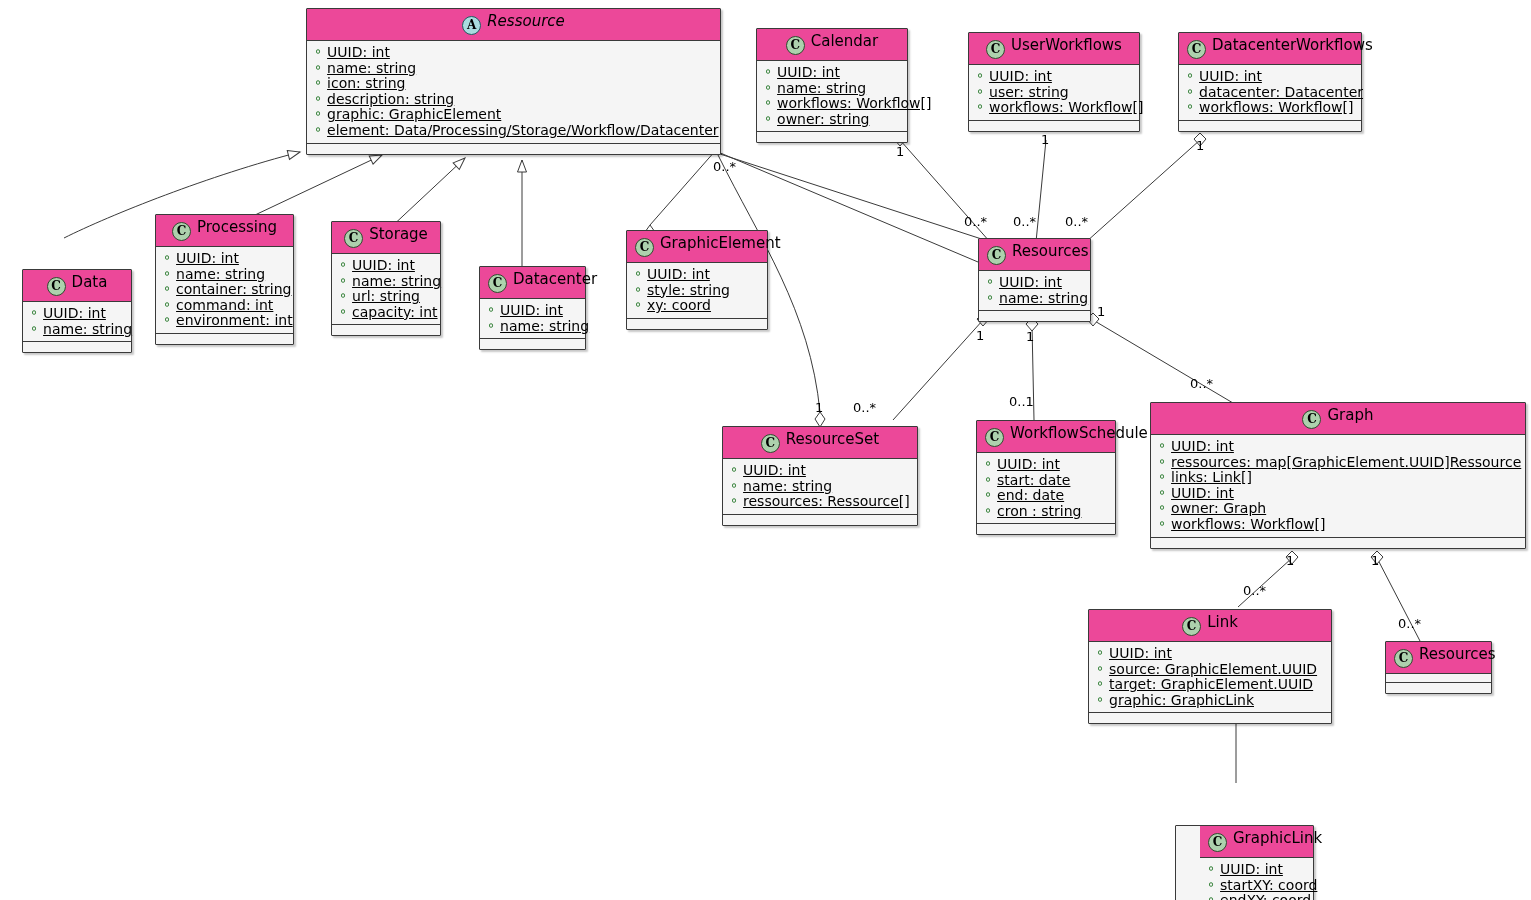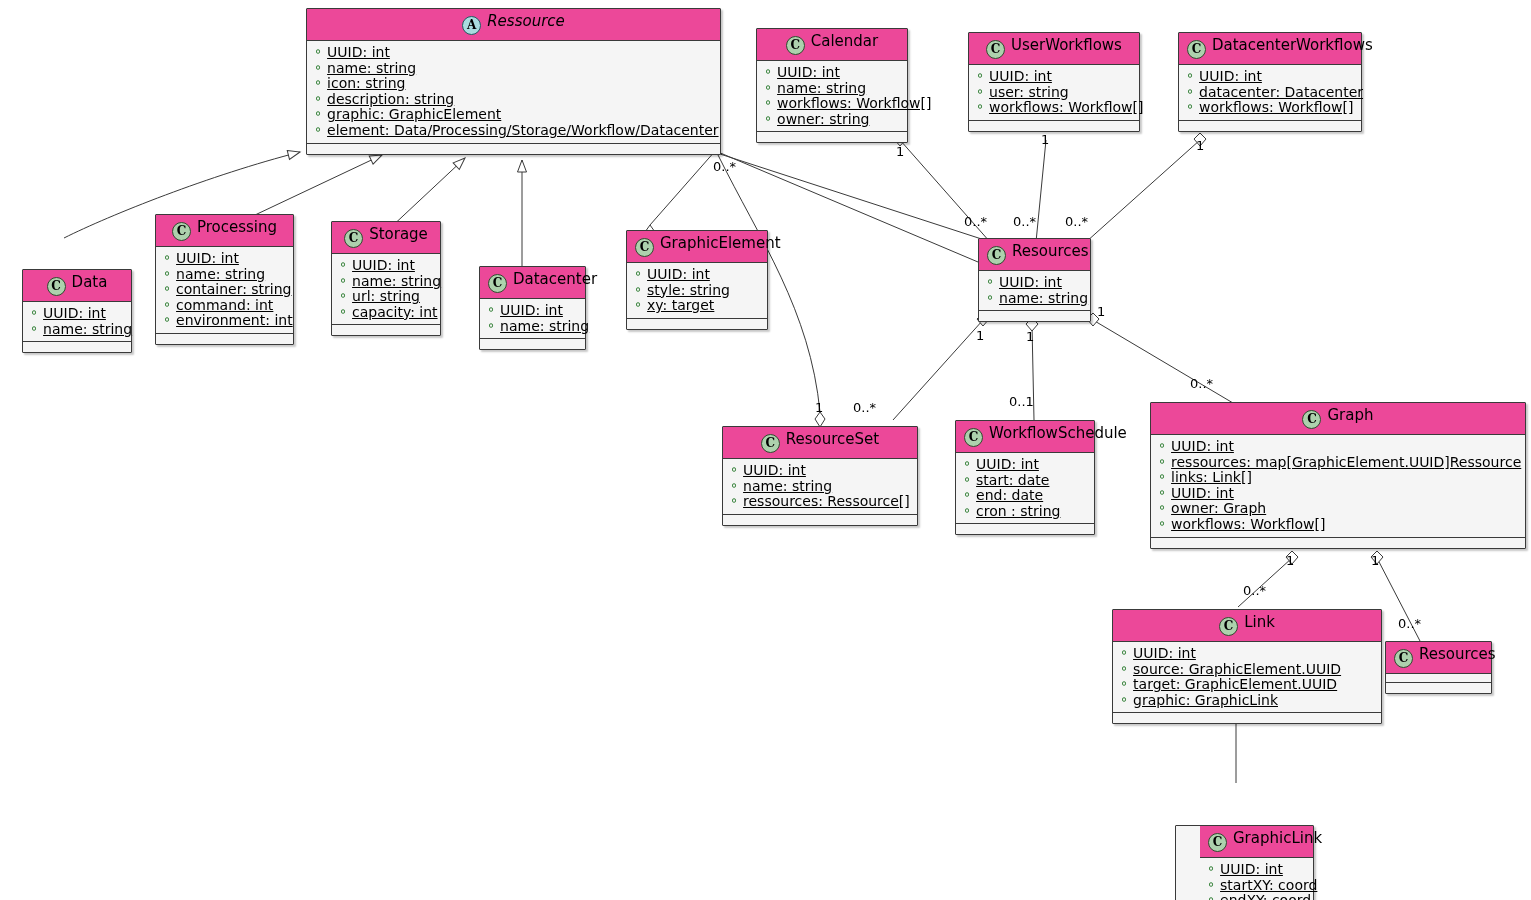--- a/index.html
+++ b/index.html
@@ -248,21 +248,21 @@
     <div class="uml-methods"></div>
   </div>
 
   <div class="uml-class" style="left:626px; top:230px; width:142px;">
     <div class="uml-header">
       <span class="stereo">C</span><span class="cls-title">GraphicElement</span>
     </div>
     <div class="uml-attrs">
       <div class="attr"><span class="vis">⚬</span><span>UUID: int</span></div>
       <div class="attr"><span class="vis">⚬</span><span>style: string</span></div>
-      <div class="attr"><span class="vis">⚬</span><span>xy: target</span></div>
+      <div class="attr"><span class="vis">⚬</span><span>xy: coord</span></div>
     </div>
     <div class="uml-methods"></div>
   </div>
 
   <div class="uml-class" style="left:756px; top:28px; width:152px;">
     <div class="uml-header">
       <span class="stereo">C</span><span class="cls-title">Calendar</span>
     </div>
     <div class="uml-attrs">
       <div class="attr"><span class="vis">⚬</span><span>UUID: int</span></div>
@@ -313,21 +313,21 @@
       <span class="stereo">C</span><span class="cls-title">ResourceSet</span>
     </div>
     <div class="uml-attrs">
       <div class="attr"><span class="vis">⚬</span><span>UUID: int</span></div>
       <div class="attr"><span class="vis">⚬</span><span>name: string</span></div>
       <div class="attr"><span class="vis">⚬</span><span>ressources: Ressource[]</span></div>
     </div>
     <div class="uml-methods"></div>
   </div>
 
-  <div class="uml-class" style="left:955px; top:420px; width:140px;">
+  <div class="uml-class" style="left:976px; top:420px; width:140px;">
     <div class="uml-header">
       <span class="stereo">C</span><span class="cls-title">WorkflowSchedule</span>
     </div>
     <div class="uml-attrs">
       <div class="attr"><span class="vis">⚬</span><span>UUID: int</span></div>
       <div class="attr"><span class="vis">⚬</span><span>start: date</span></div>
       <div class="attr"><span class="vis">⚬</span><span>end: date</span></div>
       <div class="attr"><span class="vis">⚬</span><span>cron : string</span></div>
     </div>
     <div class="uml-methods"></div>
@@ -341,21 +341,21 @@
       <div class="attr"><span class="vis">⚬</span><span>UUID: int</span></div>
       <div class="attr"><span class="vis">⚬</span><span>ressources: map[GraphicElement.UUID]Ressource</span></div>
       <div class="attr"><span class="vis">⚬</span><span>links: Link[]</span></div>
       <div class="attr"><span class="vis">⚬</span><span>UUID: int</span></div>
       <div class="attr"><span class="vis">⚬</span><span>owner: Graph</span></div>
       <div class="attr"><span class="vis">⚬</span><span>workflows: Workflow[]</span></div>
     </div>
     <div class="uml-methods"></div>
   </div>
 
-  <div class="uml-class" style="left:1112px; top:609px; width:270px;">
+  <div class="uml-class" style="left:1088px; top:609px; width:244px;">
     <div class="uml-header">
       <span class="stereo">C</span><span class="cls-title">Link</span>
     </div>
     <div class="uml-attrs">
       <div class="attr"><span class="vis">⚬</span><span>UUID: int</span></div>
       <div class="attr"><span class="vis">⚬</span><span>source: GraphicElement.UUID</span></div>
       <div class="attr"><span class="vis">⚬</span><span>target: GraphicElement.UUID</span></div>
       <div class="attr"><span class="vis">⚬</span><span>graphic: GraphicLink</span></div>
     </div>
     <div class="uml-methods"></div>

